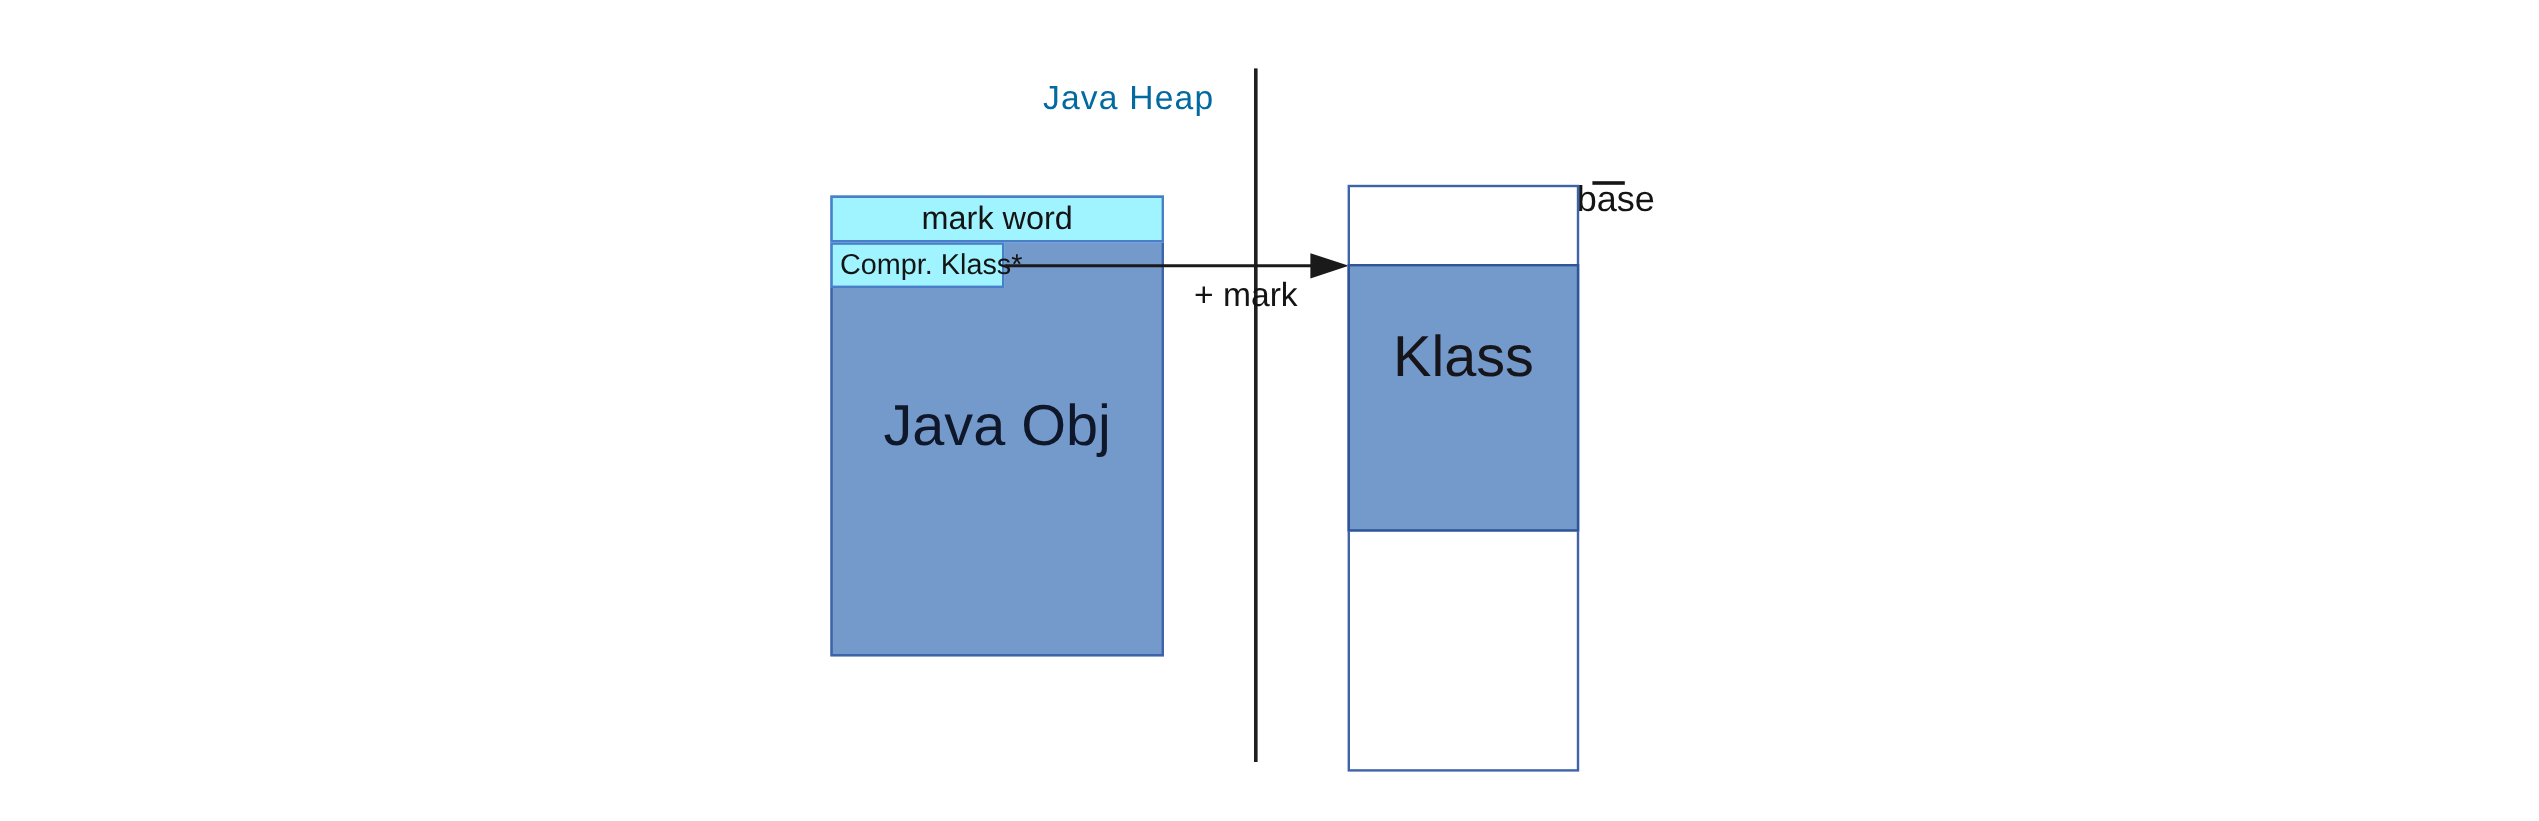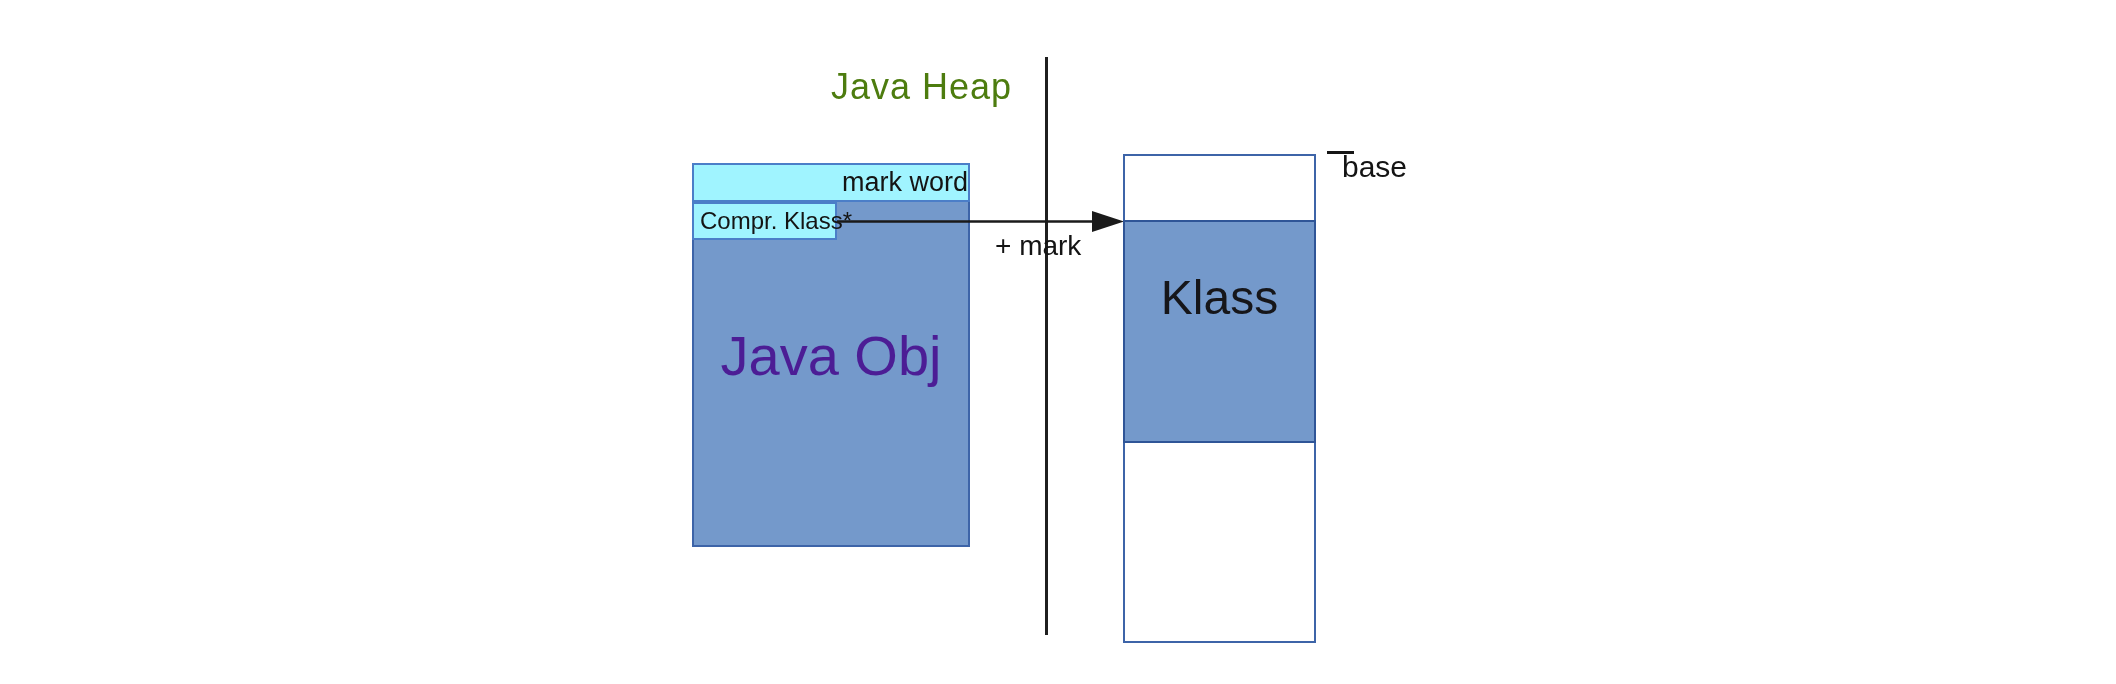--- a/index.html
+++ b/index.html
@@ -4,40 +4,40 @@
 <style>
   html, body { margin: 0; padding: 0; background: #ffffff; }
   body { width: 2116px; height: 684px; overflow: hidden; }
   .canvas {
     position: relative; width: 2116px; height: 684px; background: #ffffff;
     font-family: "Liberation Sans", sans-serif; color: #141414;
   }
   .abs { position: absolute; box-sizing: border-box; }
 
   
-  .region-title { font-size: 36px; letter-spacing: 1px; color: #4d7c0f; white-space: nowrap; }
+  .region-title { font-size: 28px; letter-spacing: 1px; color: #0369a1; white-space: nowrap; }
   .title-heap { left: 760px; top: 66px; width: 252px; text-align: right; }
   .title-metaspace { left: 1100px; top: 66px; }
 
   
   .divider { left: 1045px; top: 57px; width: 3px; height: 578px; background: #1f1f1f; }
 
   
   .java-obj-box {
     left: 692px; top: 163px; width: 278px; height: 384px;
     background: #7499CB; border: 2px solid #3D64A8;
     display: flex; align-items: center; justify-content: center;
   }
-  .java-obj-label { font-size: 56px; color: #4c1d95; white-space: nowrap; }
+  .java-obj-label { font-size: 48px; color: #0f172a; white-space: nowrap; }
   .field {
     position: absolute; box-sizing: border-box;
     background: #A0F4FF; border: 2px solid #4B7EC8;
     display: flex; align-items: center;
   }
-  .mark-word-field { left: -2px; top: -2px; width: 278px; height: 39px; justify-content: flex-end; }
+  .mark-word-field { left: -2px; top: -2px; width: 278px; height: 39px; justify-content: center; }
   .mark-word-field span { font-size: 27px; }
   .compr-klass-field { left: -2px; top: 37px; width: 145px; height: 38px; padding-left: 6px; }
   .compr-klass-field span { font-size: 24px; white-space: nowrap; }
 
   
   .pointer-arrow { left: 835px; top: 209px; width: 290px; height: 25px; }
   .plus-base-label { left: 995px; top: 230px; font-size: 28px; white-space: nowrap; }
 
   
   .metaspace-box {
@@ -46,21 +46,21 @@
   }
   .klass-section {
     left: 1123px; top: 220px; width: 193px; height: 223px;
     background: #7499CB; border: 2px solid #2F5597;
     display: flex; justify-content: center; align-items: flex-start; padding-top: 48px;
   }
   .klass-label { font-size: 48px; color: #16161a; white-space: nowrap; }
 
   
   .base-tick { left: 1327px; top: 151px; width: 27px; height: 3px; background: #161616; }
-  .base-label { left: 1342px; top: 150px; font-size: 30px; white-space: nowrap; }
+  .base-label { left: 1314px; top: 150px; font-size: 30px; white-space: nowrap; }
 </style>
 </head>
 <body>
 
 <div class="canvas">
 
   <div class="abs region-title title-heap">Java Heap</div>
 
   <div class="abs divider"></div>
 

